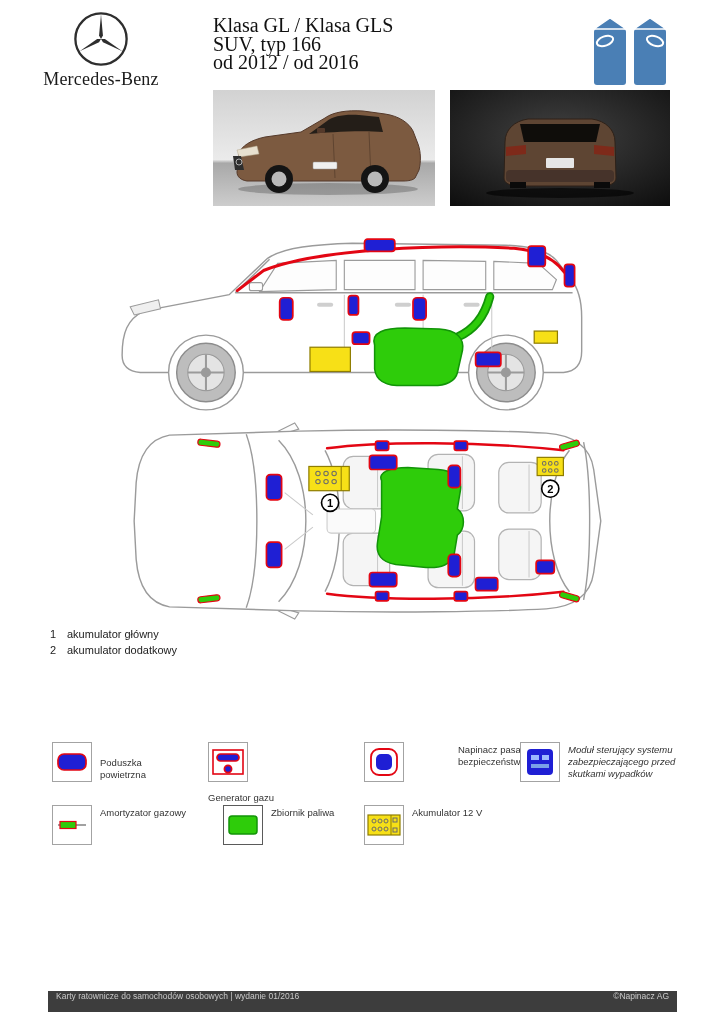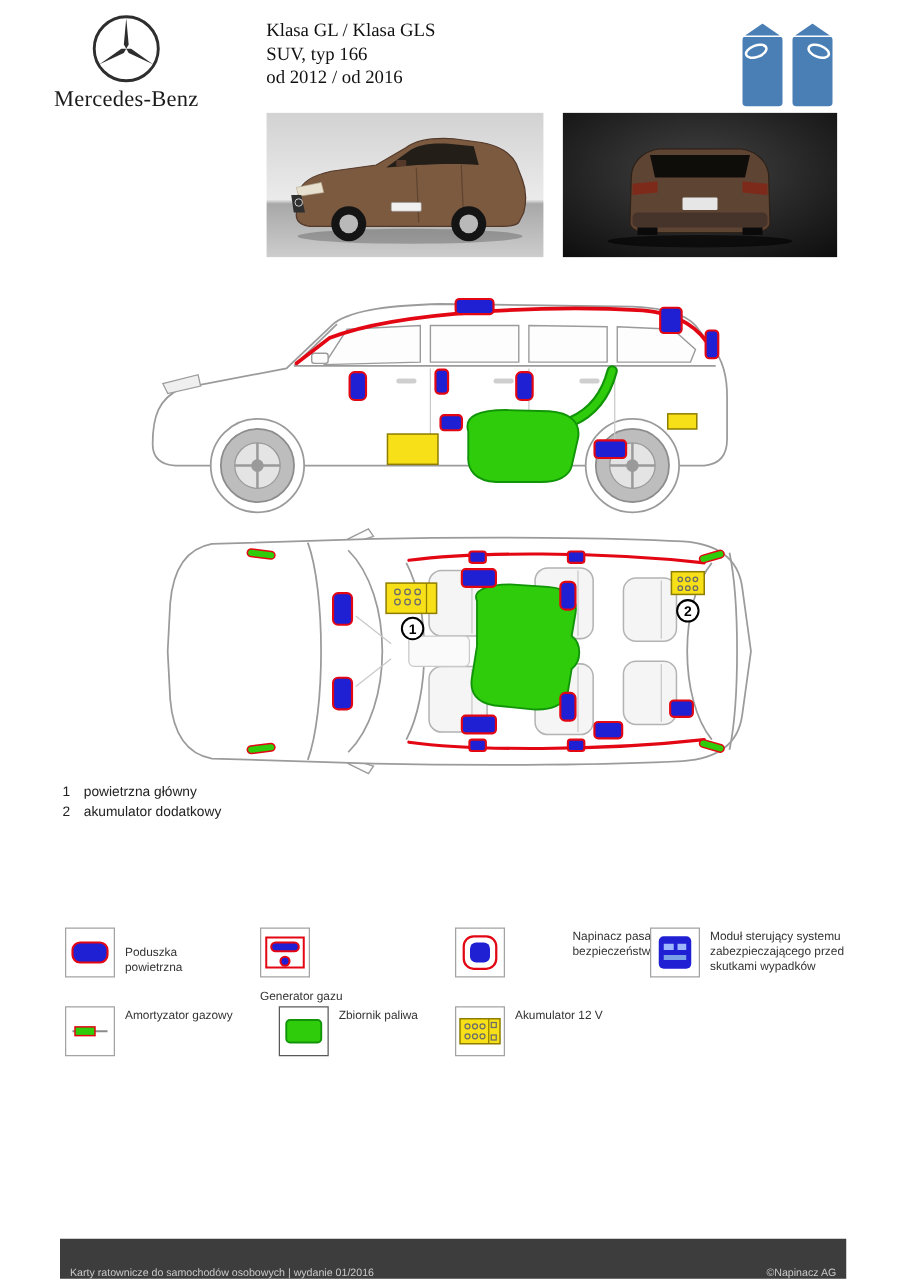--- a/index.html
+++ b/index.html
@@ -4,21 +4,21 @@
 <style>
   html,body{margin:0;padding:0;background:#fff;}
   .page{position:relative;width:725px;height:1024px;background:#fff;overflow:hidden;
         font-family:"Liberation Sans",sans-serif;}
 
   
   .logo-block{position:absolute;left:40px;top:10px;width:122px;text-align:center;}
   .star-svg{display:block;margin:0 auto;}
   .brand-text{font-family:"Liberation Serif",serif;font-size:18px;color:#1b1b1b;margin-top:1px;letter-spacing:.2px;}
   .title-block{position:absolute;left:213px;top:16px;font-family:"Liberation Serif",serif;
-               font-size:15px;line-height:18.5px;color:#111;}
+               font-size:20px;line-height:18.5px;color:#111;}
   .door-icons{position:absolute;left:592px;top:16px;display:flex;gap:4px;}
 
   
   .photo{position:absolute;overflow:hidden;}
   .photo-front{left:213px;top:90px;width:222px;height:116px;}
   .photo-rear{left:450px;top:90px;width:220px;height:116px;}
 
   
   .side-diagram{position:absolute;left:110px;top:232px;}
   .top-diagram{position:absolute;left:127px;top:420px;}
@@ -46,29 +46,29 @@
   .num-legend .num{display:inline-block;width:17px;}
 
   
   .legend-item{position:absolute;display:flex;gap:8px;}
   .icon-box{width:40px;height:40px;border:1px solid #a3a3a3;box-sizing:border-box;background:#fff;flex:0 0 auto;}
   .icon-box.dark-border{border-color:#5a5a5a;}
   .legend-label{font-size:9.5px;line-height:12px;color:#333;padding-top:2px;}
   .li1{left:52px;top:742px;}  .li1 .legend-label{width:88px;margin-top:13px;}
   .li2{left:208px;top:742px;flex-direction:column;} .li2 .legend-label{width:88px;}
   .li3{left:364px;top:742px;} .li3 .legend-label{width:90px;margin-left:46px;}
-  .li4{left:520px;top:742px;} .li4 .legend-label{width:128px;}
+  .li4{left:520px;top:742px;font-style:italic;} .li4 .legend-label{width:128px;}
   .li5{left:52px;top:805px;}  .li5 .legend-label{width:92px;}
   .li6{left:208px;top:805px;padding-left:15px;} .li6 .legend-label{width:88px;}
   .li7{left:364px;top:805px;} .li7 .legend-label{width:88px;}
 
   
-  .footer{position:absolute;left:48px;top:991px;width:629px;height:32px;
+  .footer{position:absolute;left:48px;top:991px;width:629px;height:21px;
           background:var(--footer-bg,#3d3d3d);color:#c9c9c9;font-size:8.5px;
-          display:flex;justify-content:space-between;align-items:flex-end;
+          display:flex;justify-content:space-between;align-items:flex-start;
           padding:0 8px;box-sizing:border-box;}
 </style>
 </head>
 <body>
 
 <div class="page">
 
   <div class="logo-block">
     <svg class="star-svg" width="58" height="58" viewBox="0 0 60 60">
       <circle cx="30" cy="30" r="26.5" fill="none" stroke="#2e2e2e" stroke-width="2.4"></circle>
@@ -272,21 +272,21 @@
       </g>
       <g>
         <circle class="mc" cx="419" cy="68" r="8.5"></circle>
         <text class="mt" x="419" y="72">2</text>
       </g>
     </svg>
   </div>
 
   <div class="num-legend">
     <div>
-      <span class="num">1</span><span>powietrzna główny</span>
+      <span class="num">1</span><span>akumulator główny</span>
     </div>
     <div>
       <span class="num">2</span><span>akumulator dodatkowy</span>
     </div>
   </div>
 
   <div>
 
     <div class="legend-item li1">
       <div class="icon-box">

